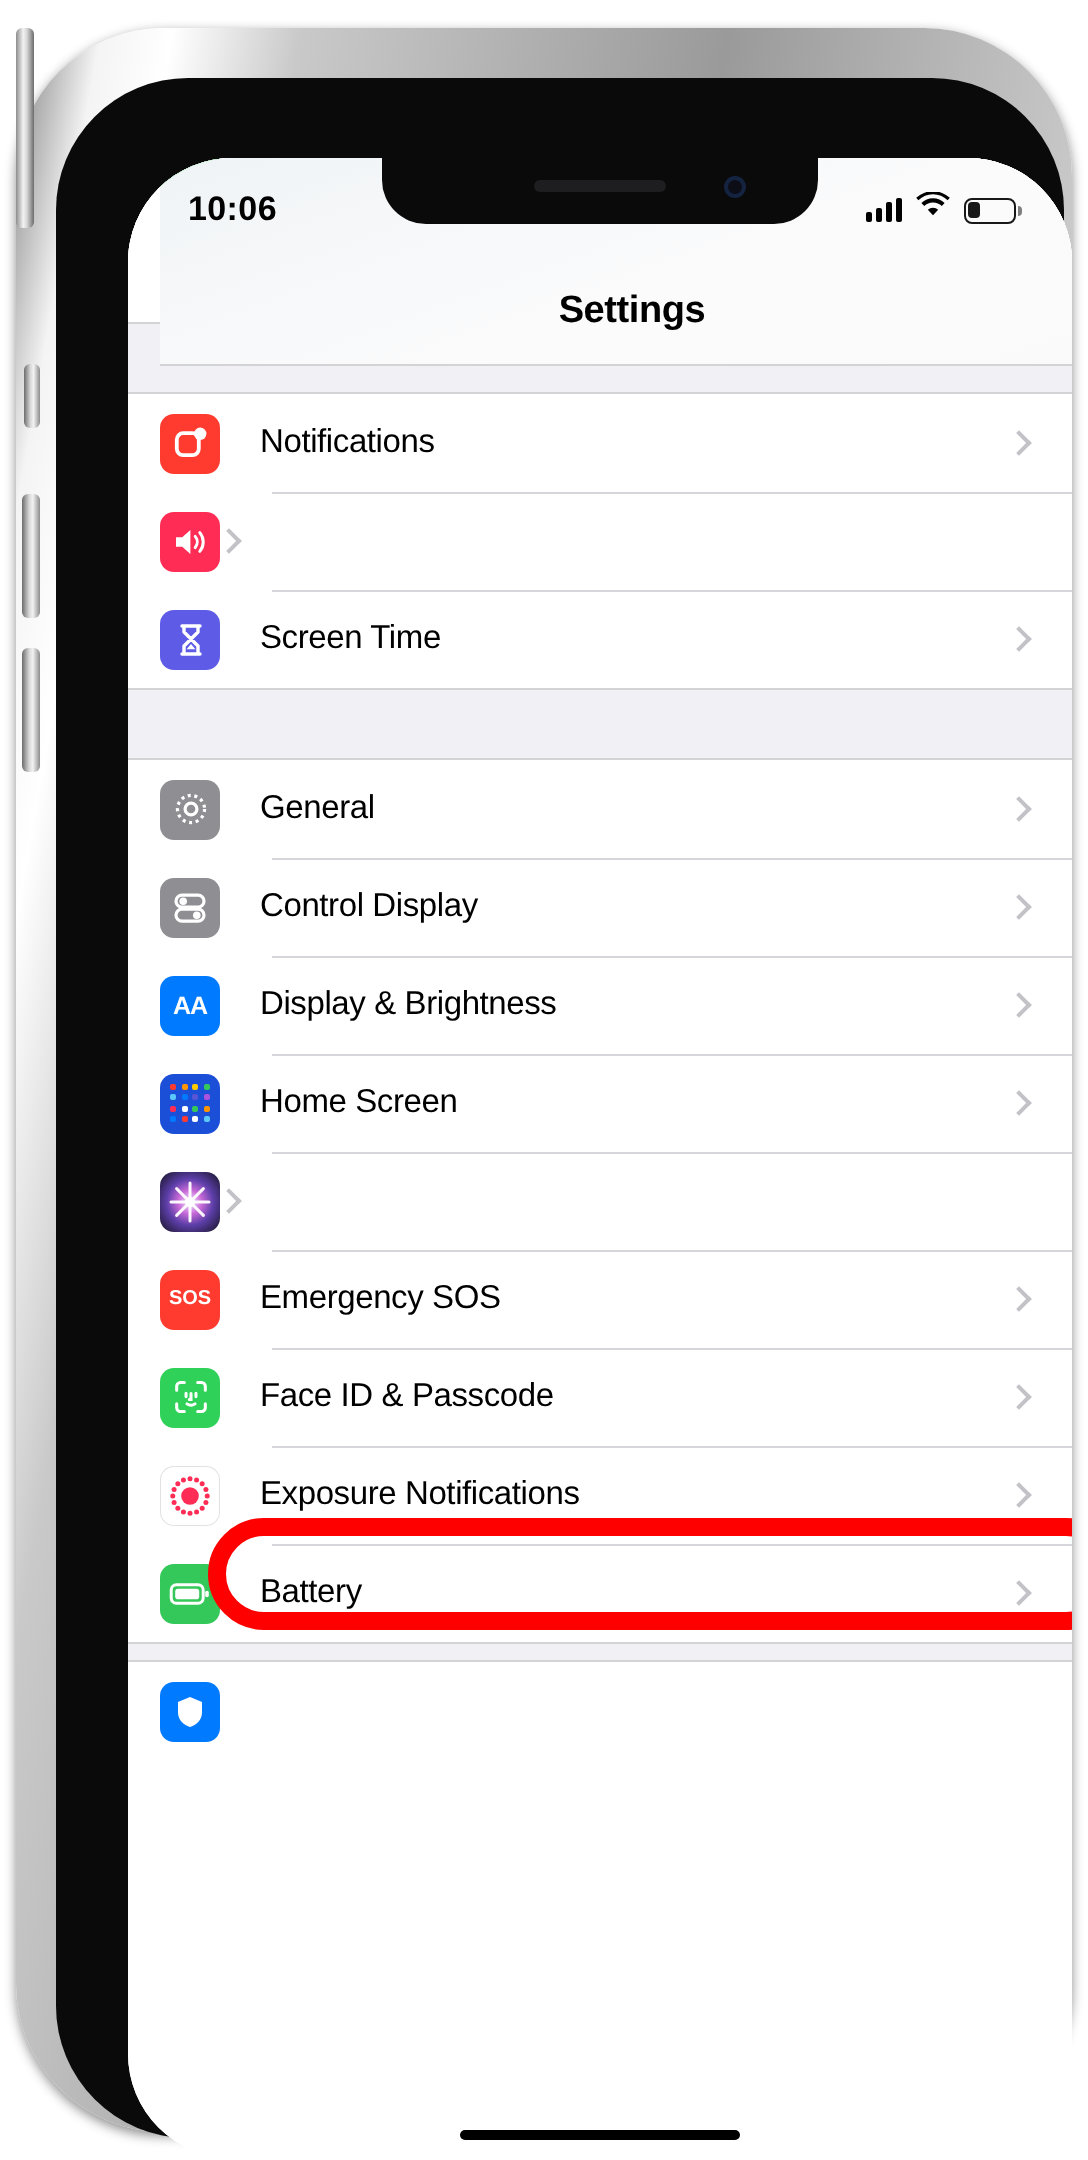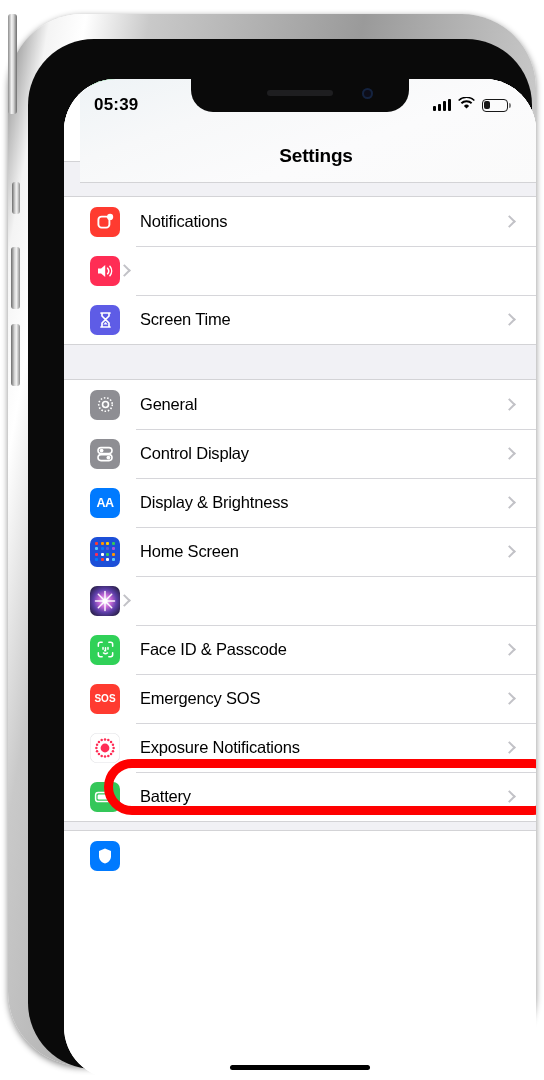--- a/index.html
+++ b/index.html
@@ -83,21 +83,21 @@
   
   #settings-list{
     position:absolute; top:0; left:0; width:472px; height:1000px;
     background:#ffffff; overflow:hidden;
   }
   #list-inner{ position:absolute; top:-16px; left:0; width:472px; }
   .section-gap{ height:36px; background:#f1f1f5; border-top:.5px solid #d3d3d6;
     border-bottom:.5px solid #d3d3d6; }
   .group{ background:#ffffff; }
   .row{ position:relative; display:flex; align-items:center; height:49px;
-    padding-left:26px; background:#fff; }
+    padding-left:16px; background:#fff; }
   .row + .row::before{
     content:""; position:absolute; left:72px; right:0; top:0; height:.5px; background:#d6d6da;
   }
   .row-icon{ width:30px; height:30px; border-radius:7px; flex:none;
     display:flex; align-items:center; justify-content:center; position:relative; overflow:hidden; }
   .row-label{ font-size:16.5px; color:#000; margin-left:20px; letter-spacing:-.2px;
     flex:1; white-space:nowrap; }
   .row-value{ font-size:16.5px; color:#8e8e93; margin-right:9px; letter-spacing:-.2px; }
   .chevron{ width:9px; height:9px; border-right:2px solid #c2c2c7;
     border-top:2px solid #c2c2c7; transform:rotate(45deg); margin-right:22px; flex:none; }
@@ -275,34 +275,34 @@
                       <path d="M16 16l4.7 4.7"></path>
                       <path d="M20.7 7.3 16 12"></path>
                       <path d="M12 16l-4.7 4.7"></path>
                     </g>
                     <circle cx="14" cy="14" r="2.6" fill="#fff"></circle>
                   </svg>
                 </div>
                 <div class="chevron"></div>
               </div>
               <div class="row">
+                <div class="row-icon ic-sos">SOS</div>
+                <div class="row-label">Emergency SOS</div>
+                <div class="chevron"></div>
+              </div>
+              <div class="row">
                 <div class="row-icon ic-faceid">
                   <svg width="21" height="21" viewBox="0 0 22 22">
                     <g fill="none" stroke="#fff" stroke-width="1.6" stroke-linecap="round">
                       <path d="M3.5 7.5V5.4a2 2 0 0 1 2-2h2M14.5 3.4h2a2 2 0 0 1 2 2v2.1M18.5 14.5v2.1a2 2 0 0 1-2 2h-2M7.5 18.6h-2a2 2 0 0 1-2-2v-2.1"></path>
                       <path d="M8.4 9v1.8M13.6 9v1.8M11 9.2v3.1h-.9M8.9 14.6a3.6 3.6 0 0 0 4.2 0"></path>
                     </g>
                   </svg>
                 </div>
                 <div class="row-label">Face ID &amp; Passcode</div>
-                <div class="chevron"></div>
-              </div>
-              <div class="row">
-                <div class="row-icon ic-sos">SOS</div>
-                <div class="row-label">Emergency SOS</div>
                 <div class="chevron"></div>
               </div>
               <div class="row">
                 <div class="row-icon ic-exposure">
                   <svg width="26" height="26" viewBox="0 0 26 26">
                     <circle cx="13" cy="13" r="4.4" fill="#ff2d55"></circle>
                     <circle cx="21.60" cy="13.00" r="1.25" fill="#ff2d55"></circle>
                     <circle cx="20.95" cy="16.29" r="1.25" fill="#ff2d55"></circle>
                     <circle cx="19.08" cy="19.08" r="1.25" fill="#ff2d55"></circle>
                     <circle cx="16.29" cy="20.95" r="1.25" fill="#ff2d55"></circle>
@@ -346,21 +346,21 @@
               </div>
             </div>
           </div>
       </div>
 
       <div id="nav-header">
         <div id="page-title">Settings</div>
       </div>
 
       <div id="status-bar">
-        <div id="status-time">05:39</div>
+        <div id="status-time">10:06</div>
         <div id="status-icons">
           <span id="cellular-signal-icon">
             <i></i>
               <i></i>
               <i></i>
               <i></i>
           </span>
           <span>
             <svg width="17" height="13" viewBox="0 0 17 13">
               <path d="M8.5 11.6 5.9 8.9a3.7 3.7 0 0 1 5.2 0z" fill="#000"></path>

